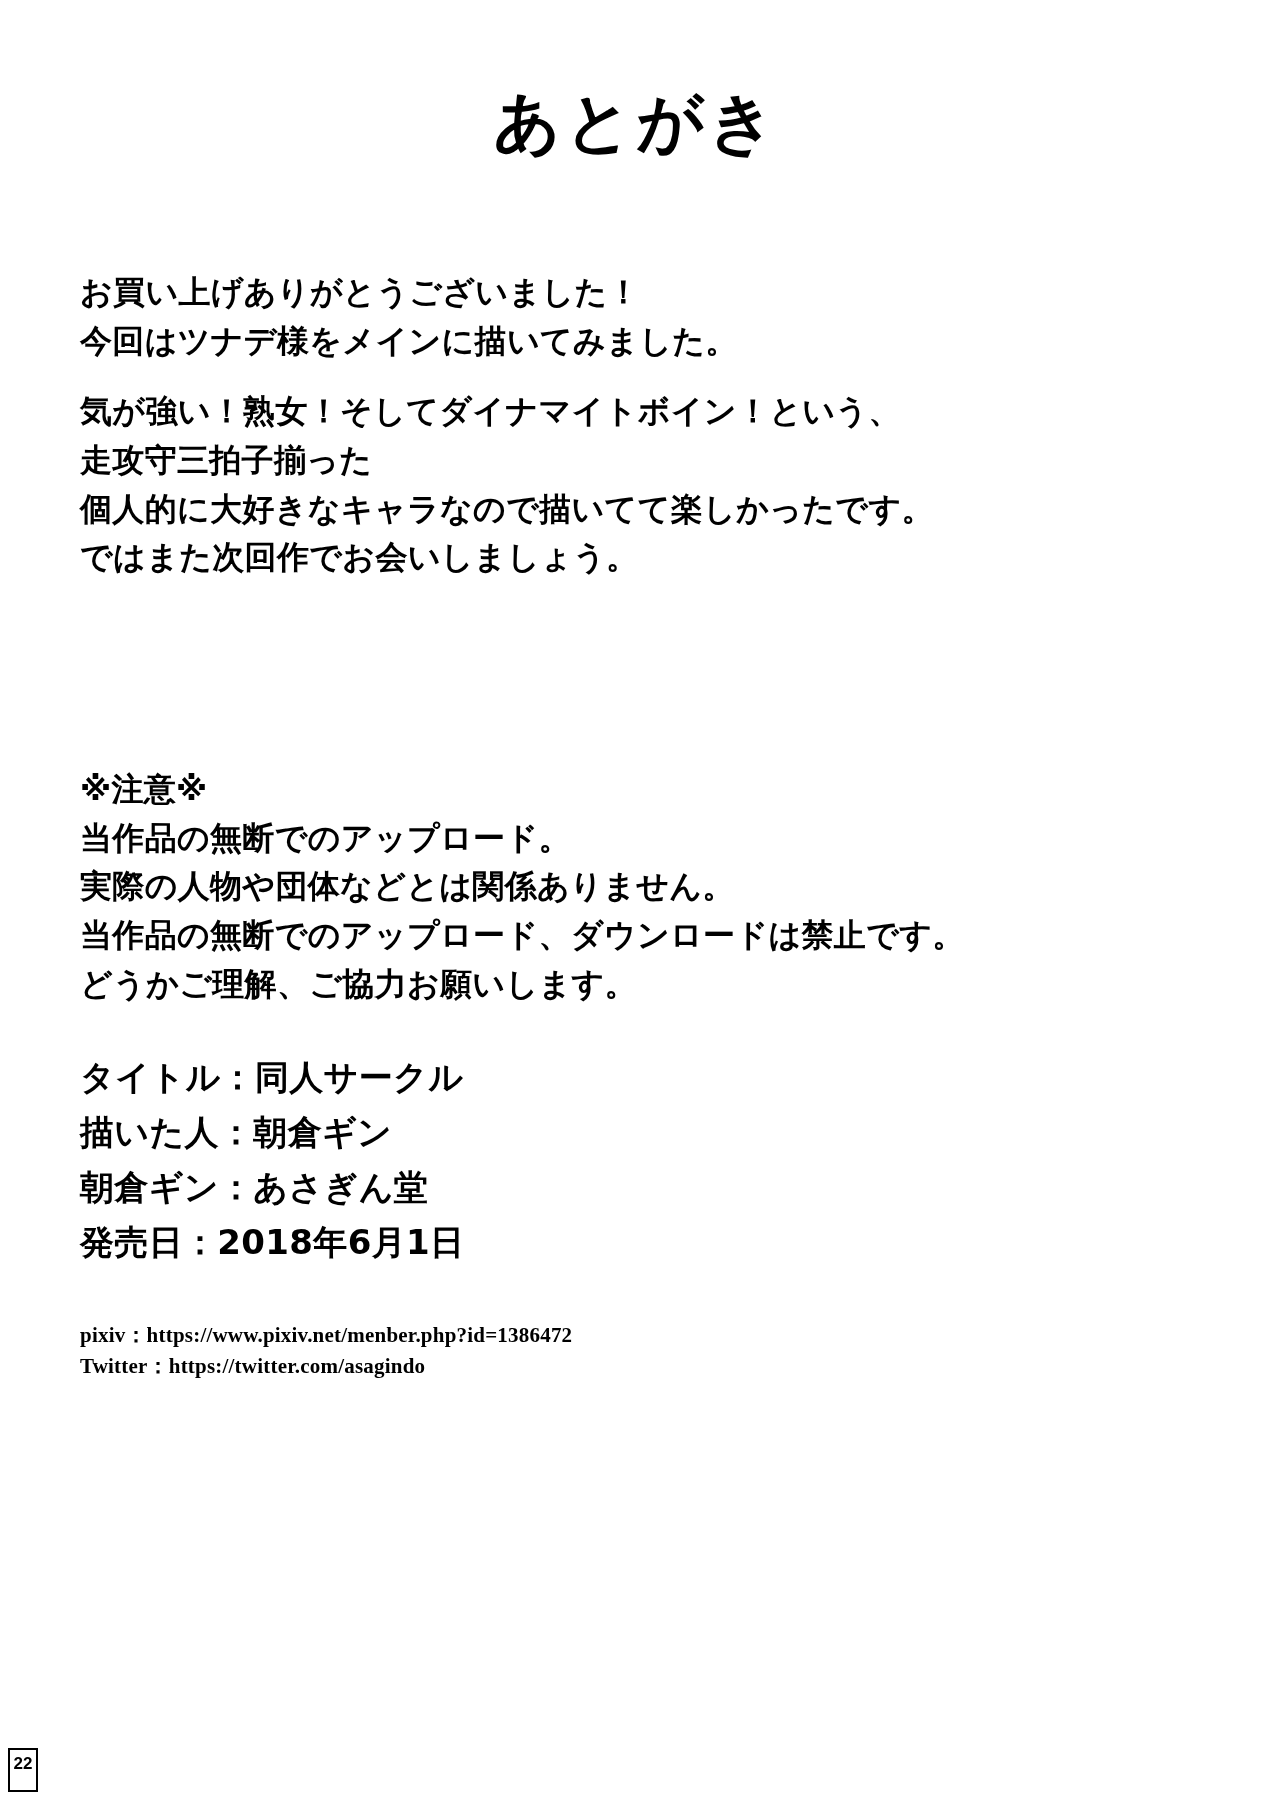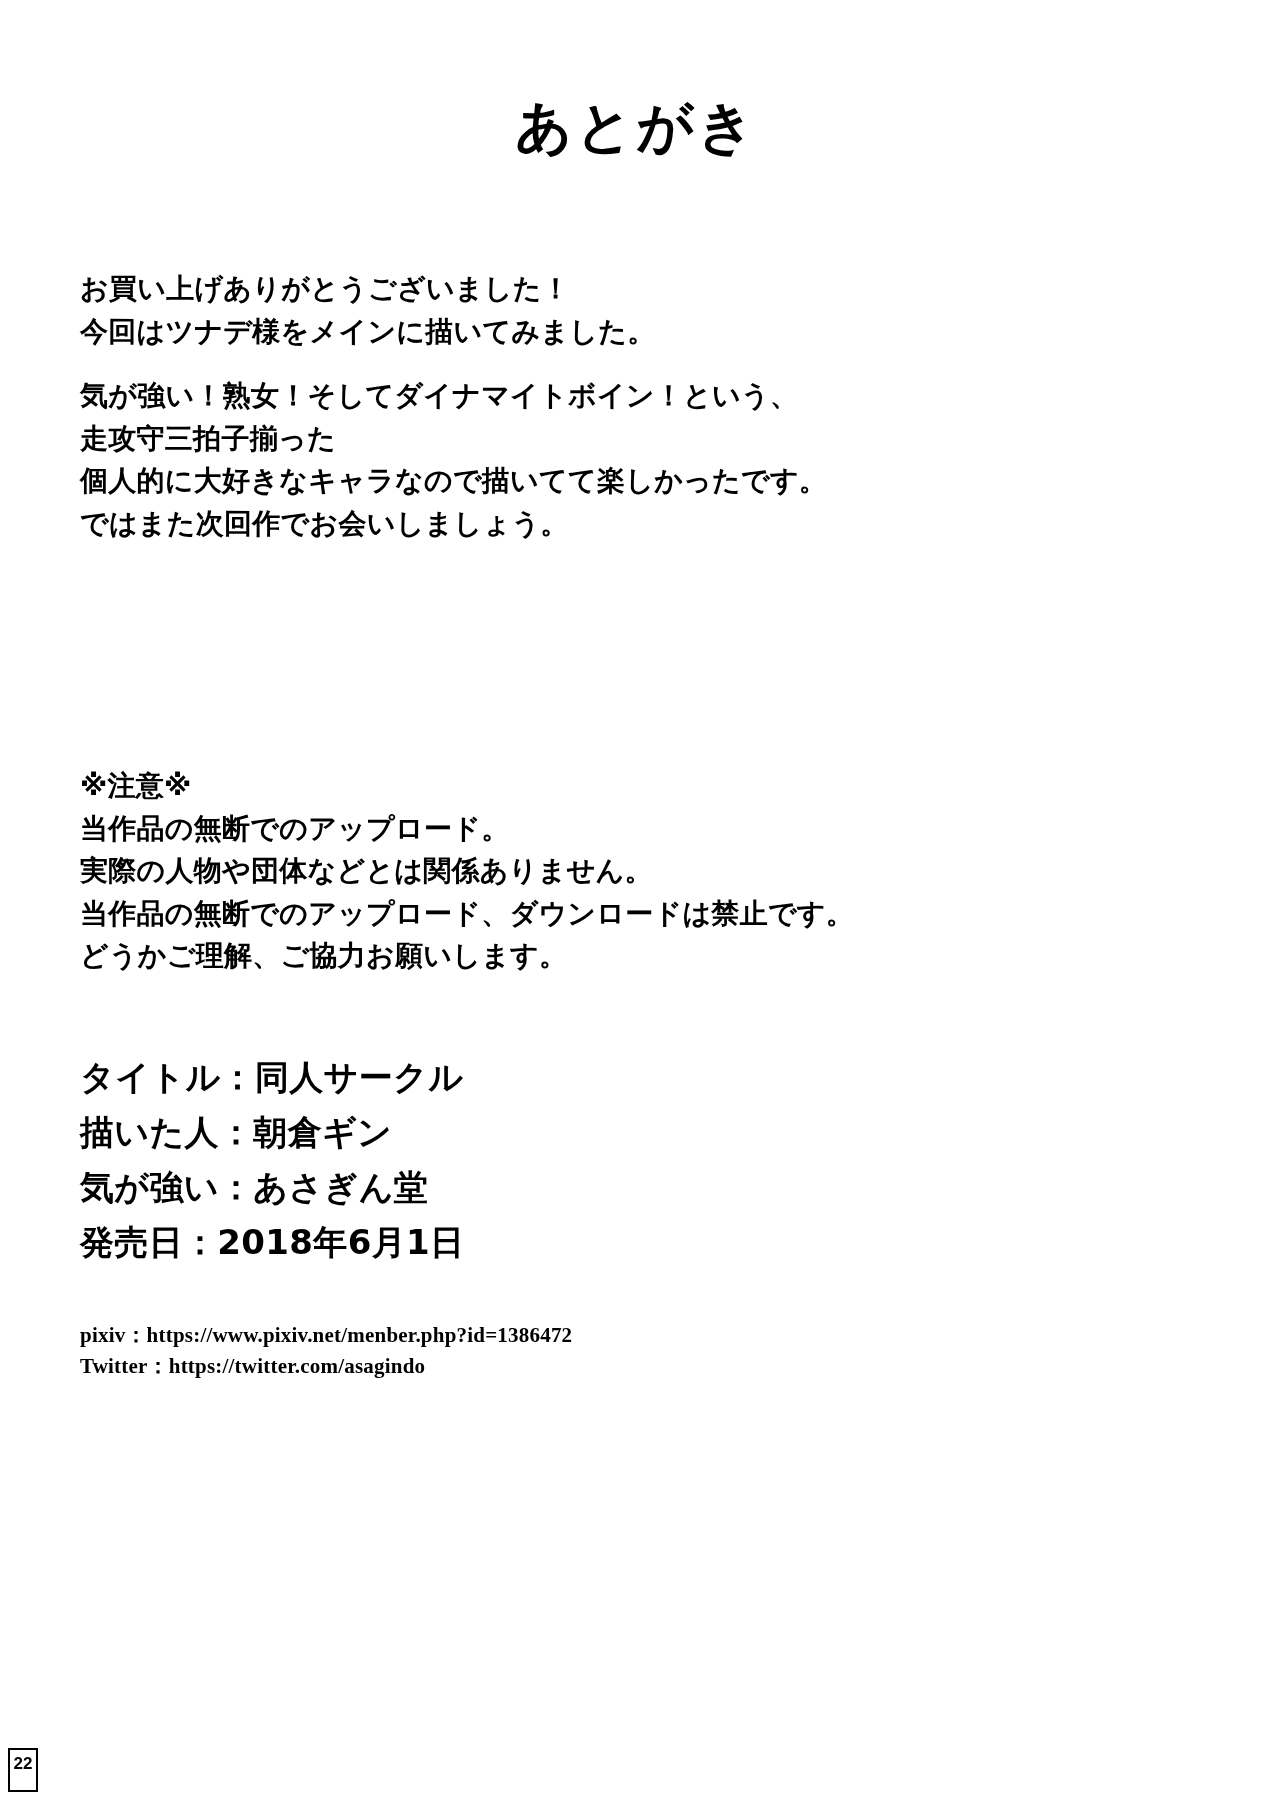--- a/index.html
+++ b/index.html
@@ -16,35 +16,34 @@
     overflow: hidden;
     font-family: "Liberation Sans", sans-serif;
     color: #000000;
   }
   .title {
     position: absolute;
     top: 78px;
     left: 0;
     width: 1273px;
     text-align: center;
-    font-size: 56px;
+    font-size: 66px;
     font-weight: bold;
     letter-spacing: 0.06em;
     font-family: Liberation Mono, monospace;
-    margin-top: 12px;
   }
   .block {
     position: absolute;
     left: 80px;
     width: 1100px;
     font-family: "DejaVu Sans", "Liberation Sans", sans-serif;
   }
   .block p {
     margin: 0;
-    font-size: 28px;
+    font-size: 32px;
     font-weight: bold;
     line-height: 1.52;
     letter-spacing: 0.01em;
     white-space: pre;
   }
   .block p.spacer {
     height: 22px;
     font-size: 0;
     line-height: 0;
   }
@@ -98,21 +97,21 @@
     <p>※注意※</p>
     <p>当作品の無断でのアップロード。</p>
     <p>実際の人物や団体などとは関係ありません。</p>
     <p>当作品の無断でのアップロード、ダウンロードは禁止です。</p>
     <p>どうかご理解、ご協力お願いします。</p>
   </div>
 
   <div class="block" id="credits-block">
     <p>タイトル：同人サークル</p>
     <p>描いた人：朝倉ギン</p>
-    <p>気が強い：あさぎん堂</p>
+    <p>朝倉ギン：あさぎん堂</p>
     <p>発売日：2018年6月1日</p>
   </div>
 
   <div class="block" id="links-block">
     <p>pixiv：https://www.pixiv.net/menber.php?id=1386472</p>
     <p>Twitter：https://twitter.com/asagindo</p>
   </div>
 
   <div class="page-number">22</div>
 

